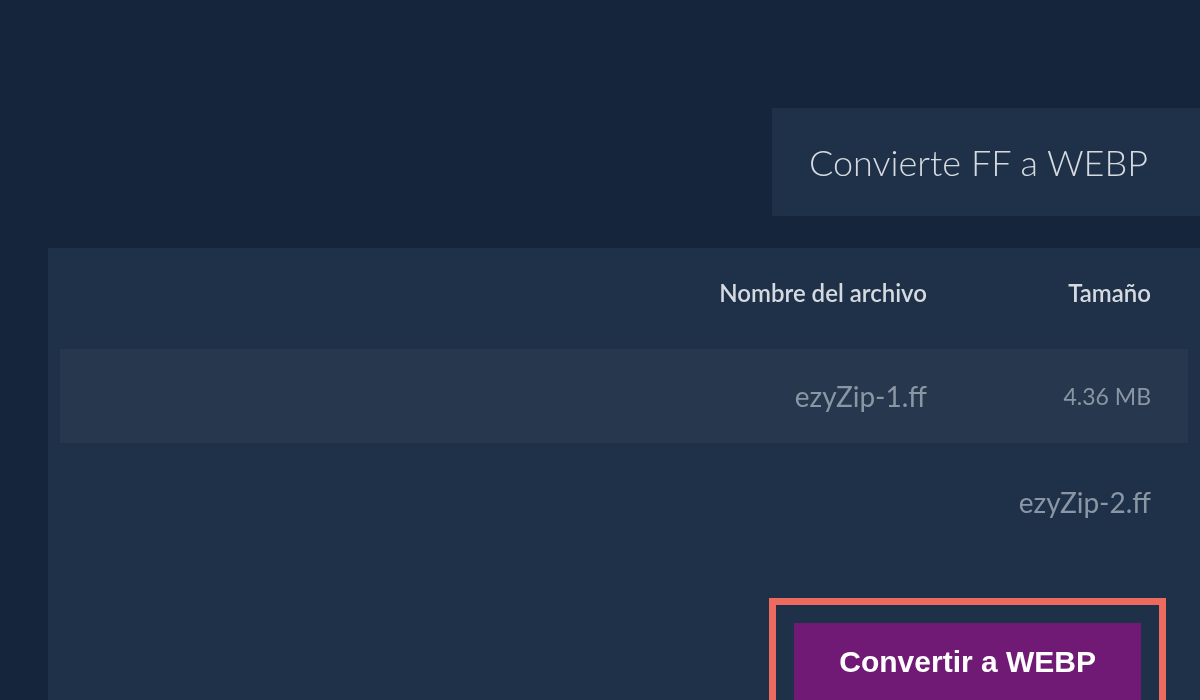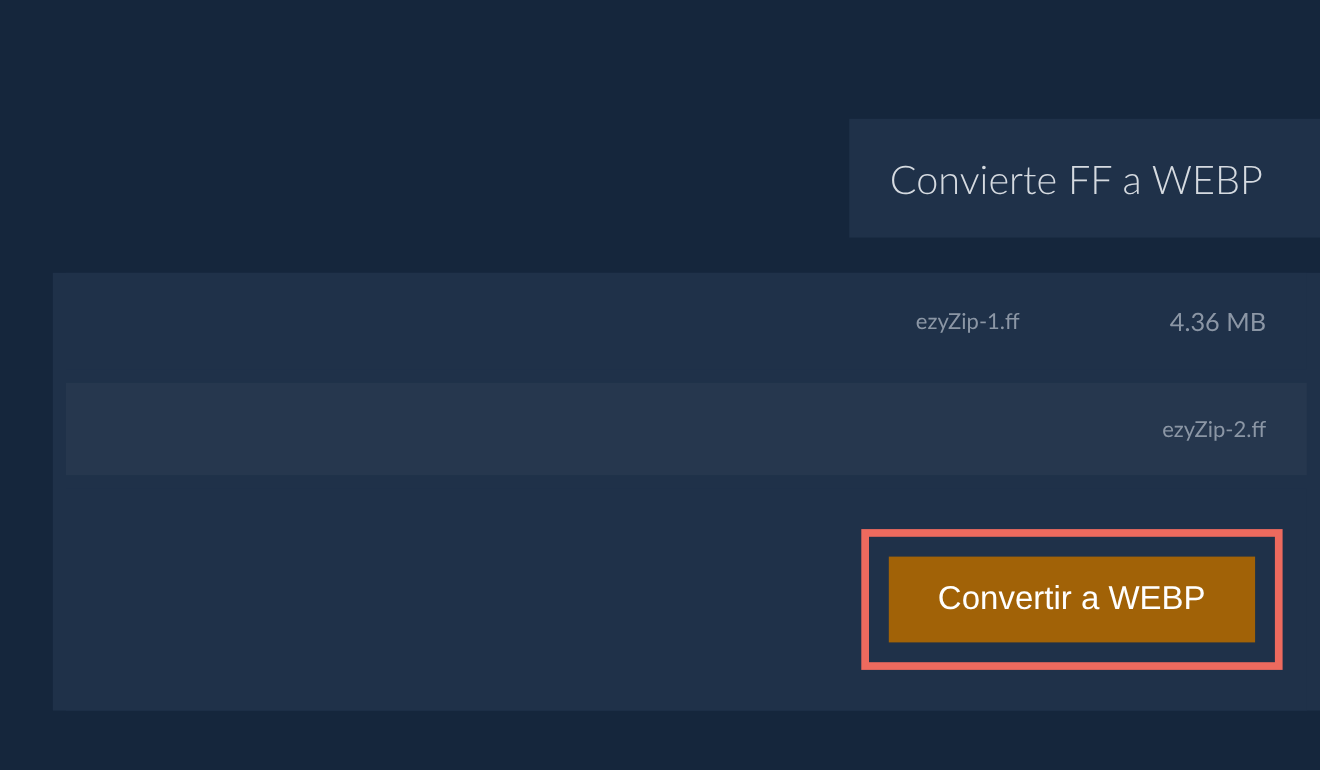--- a/index.html
+++ b/index.html
@@ -69,21 +69,21 @@
     .table-row:nth-child(even) {
       background-color: #26374e;
     }
     
     .table-row:nth-child(odd) {
       background-color: #1f3149;
     }
     
     .cell-filename {
       color: #8b96a5;
-      font-size: 20px;
+      font-size: 28px;
       font-weight: 400;
       flex: 1;
     }
     
     .cell-size {
       color: #8b96a5;
       font-size: 23px;
       font-weight: 400;
       width: 200px;
     }
@@ -95,41 +95,45 @@
       background-color: #1f3149;
     }
     
     .convert-button-wrapper {
       border: 7px solid #ed6a5e;
       padding: 6px;
       display: inline-block;
     }
     
     .convert-button {
-      background-color: #a16207;
+      background-color: #701a75;
       color: #ffffff;
       font-size: 30px;
-      font-weight: 400;
+      font-weight: 700;
       padding: 22px 45px;
       border: none;
       cursor: pointer;
       display: block;
     }
   </style>
 </head>
 <body>
 
 <div class="container">
   
   <div class="tab">
     <h1 class="tab-title">Convierte FF a WEBP</h1>
   </div>
   
   <div class="content-panel">
 
+    <div class="table-header">
+      <div class="header-filename">Nombre del archivo</div>
+      <div class="header-size">Tamaño</div>
+    </div>
 
     <div class="table-row">
       <div class="cell-filename">ezyZip-1.ff</div>
       <div class="cell-size">4.36 MB</div>
     </div>
 
     <div class="table-row">
       <div class="cell-filename">ezyZip-2.ff</div>
     </div>
 

